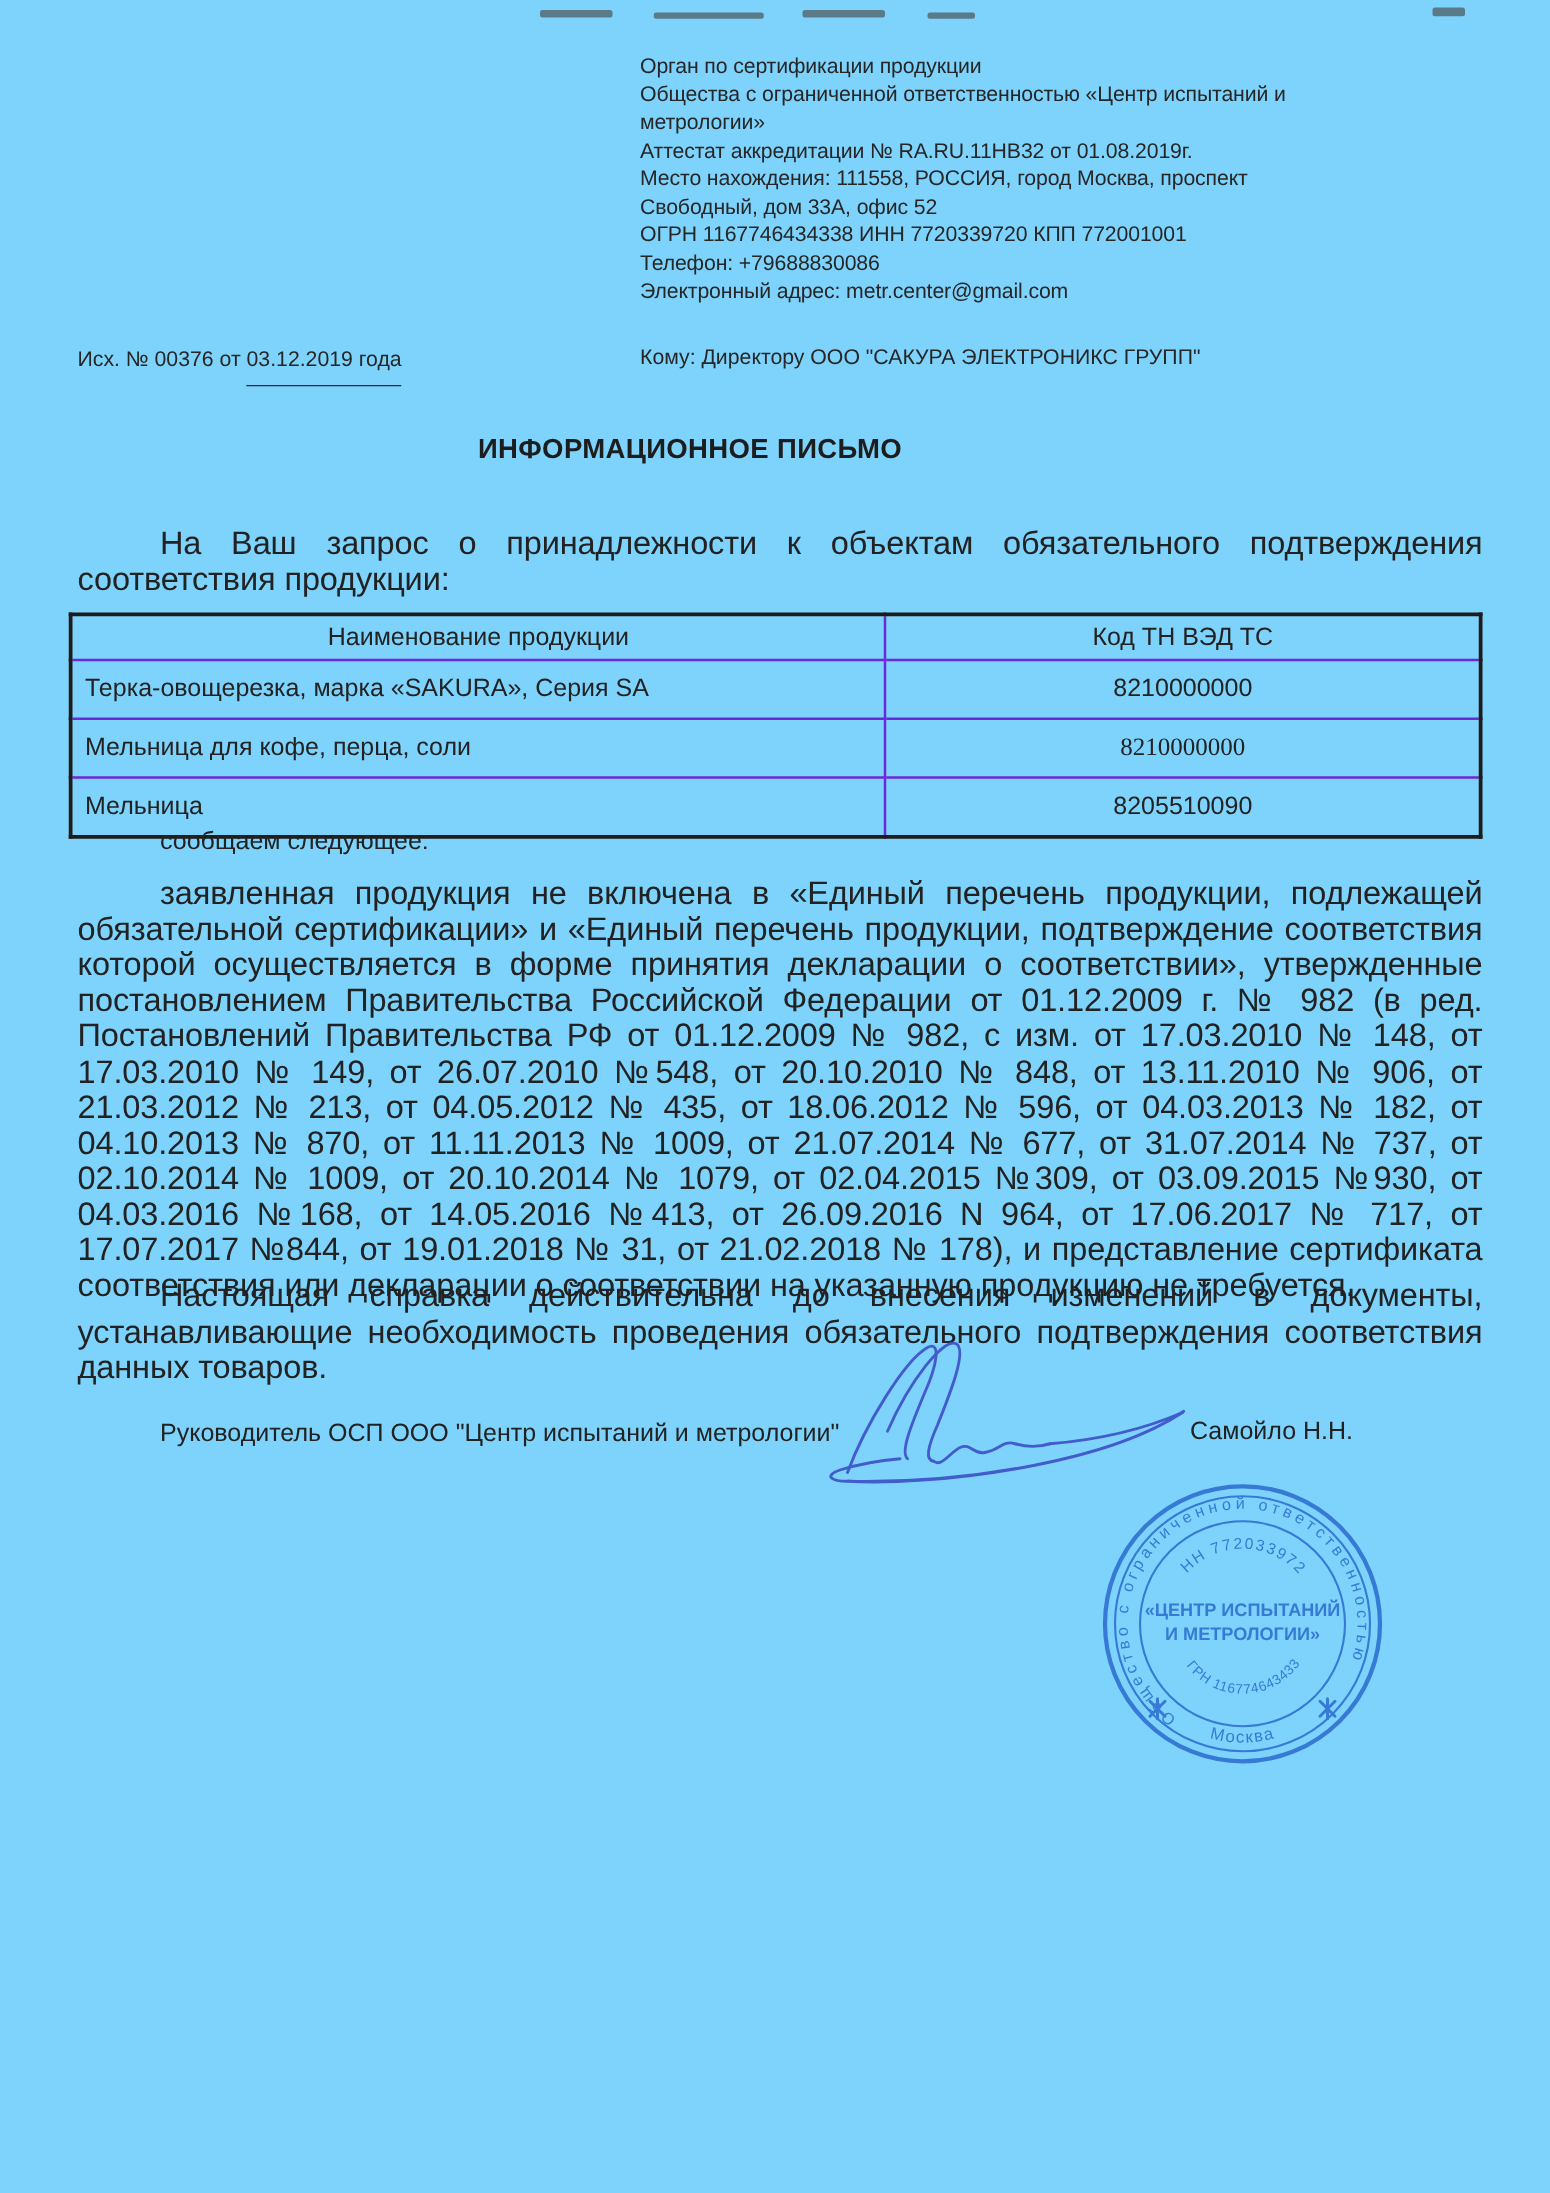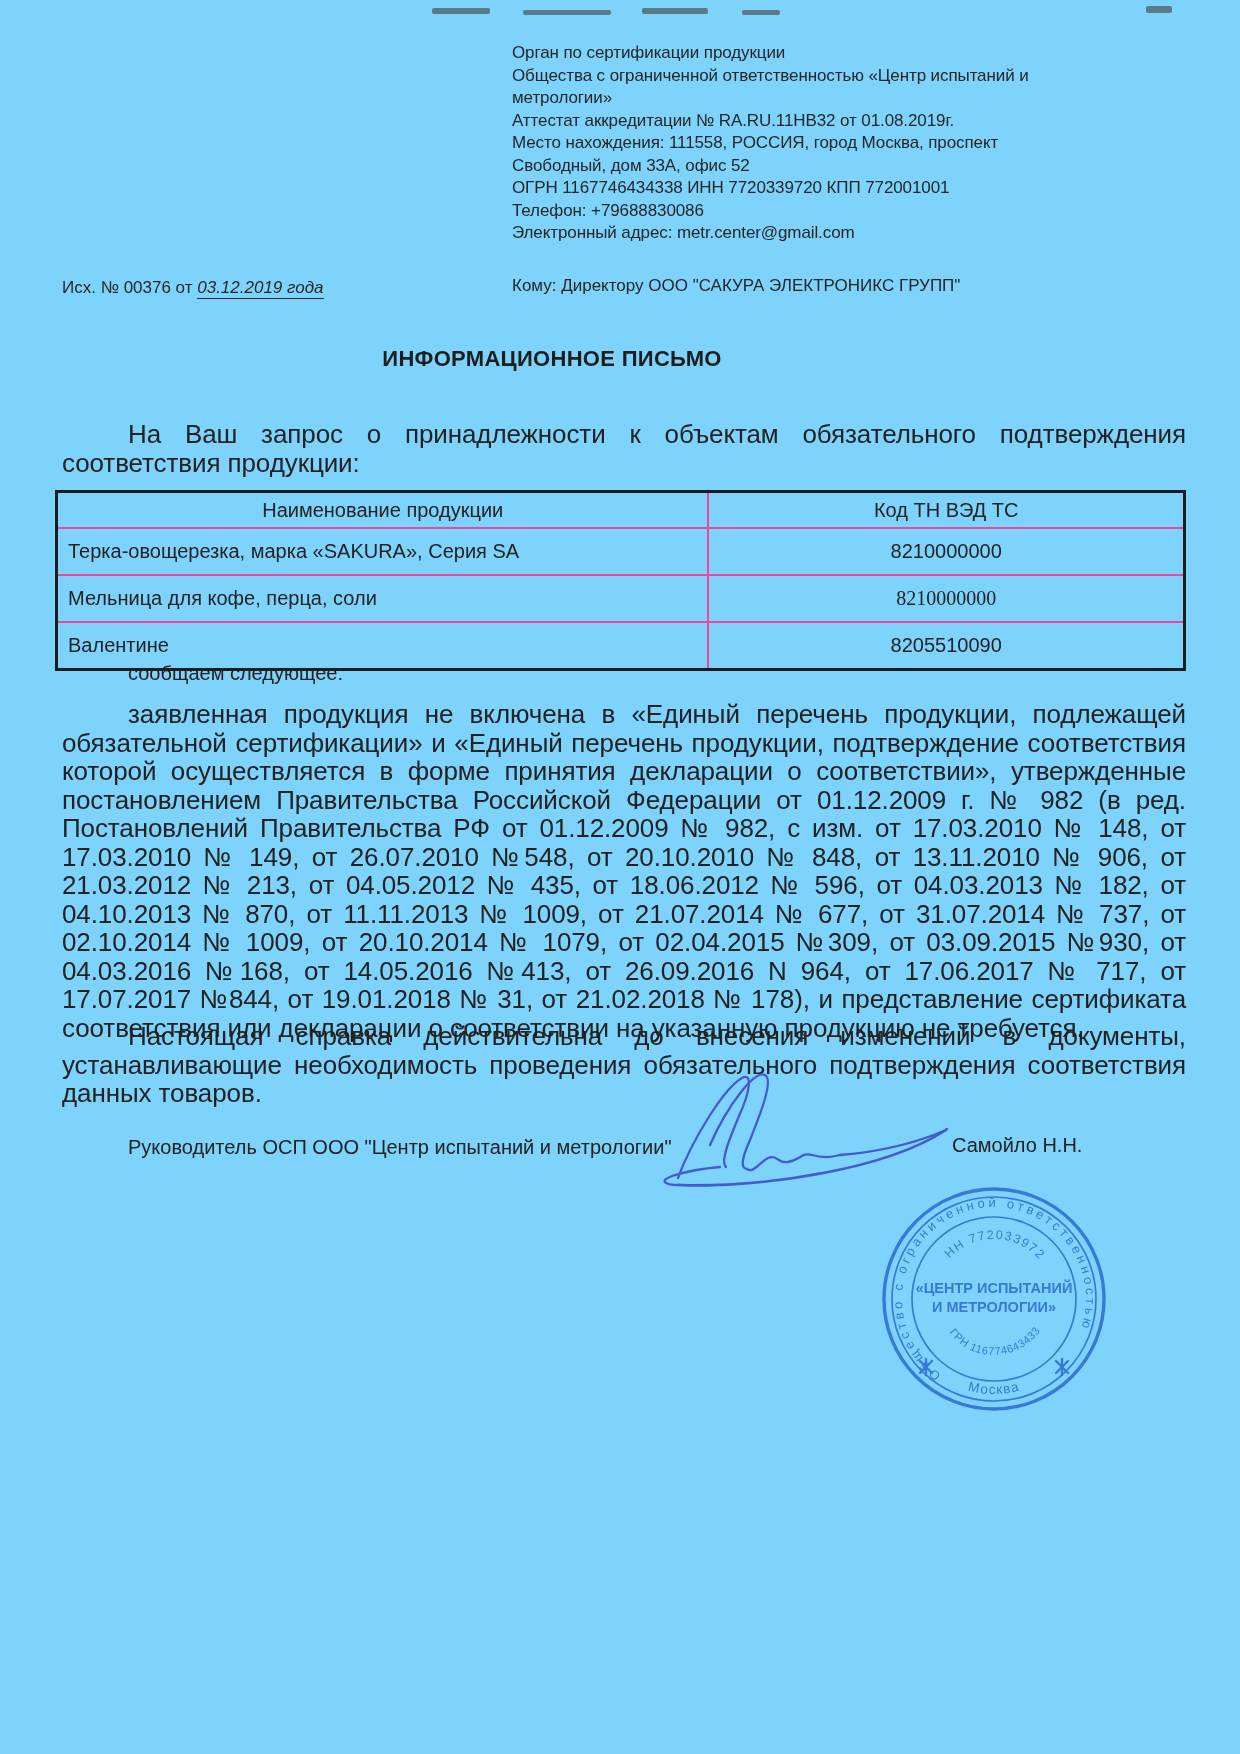--- a/index.html
+++ b/index.html
@@ -14,21 +14,21 @@
   .scan-mark{position:absolute;background:#4a4a4a;opacity:.65;border-radius:2px;}
 
   .org-header{
     position:absolute;left:512px;top:42px;width:560px;
     font-size:17px;line-height:22.5px;color:#262626;letter-spacing:-0.1px;
   }
   .ref-line{
     position:absolute;left:62px;top:278px;
     font-size:17px;color:#262626;
   }
-  .ref-line .u{border-bottom:1.5px solid #2a2a2a;padding-bottom:1px;font-style:italic;}
+  .ref-line .u{border-bottom:1.5px solid #2a2a2a;padding-bottom:11px;}
   .recipient{
     position:absolute;left:512px;top:274px;width:560px;
     font-size:17px;line-height:23px;color:#262626;
   }
   .letter-title{
     position:absolute;left:62px;top:346px;width:980px;
     text-align:center;font-size:22px;font-weight:bold;color:#1d1d1d;
     letter-spacing:.3px;
   }
   .para{
@@ -42,21 +42,21 @@
   .after-table{
     position:absolute;left:128px;top:662px;
     font-size:20px;color:#222;text-align:right;
   }
   table.products{
     position:absolute;left:55px;top:490px;width:1131px;
     border-collapse:collapse;
     font-size:20px;color:#222;
   }
   table.products td,table.products th{
-    border:2px solid #ec4899;
+    border:2px solid #6d28d9;
     font-weight:normal;
     padding:0 10px;
   }
   table.products{border:3px solid #1c1c1c;}
   th.col-name,th.col-code{text-align:center;height:34px;}
   td.cell-name{height:45px;text-align:left;}
   td.cell-code{text-align:center;}
   .serif{font-family:"Liberation Serif","DejaVu Serif",serif;}
 
   .sig-label{
@@ -118,21 +118,21 @@
       </tr>
       <tr>
         <td class="cell-name">Терка-овощерезка, марка «SAKURA», Серия SA</td>
         <td class="cell-code">8210000000</td>
       </tr>
       <tr>
         <td class="cell-name">Мельница для кофе, перца, соли</td>
         <td class="cell-code serif">8210000000</td>
       </tr>
       <tr>
-        <td class="cell-name">Валентине</td>
+        <td class="cell-name">Мельница</td>
         <td class="cell-code">8205510090</td>
       </tr>
     </tbody>
   </table>
 
   <div class="after-table">сообщаем следующее:</div>
 
   <div class="para para-main">заявленная продукция не включена в «Единый перечень продукции, подлежащей обязательной сертификации» и «Единый перечень продукции, подтверждение соответствия которой осуществляется в форме принятия декларации о соответствии», утвержденные постановлением Правительства Российской Федерации от 01.12.2009 г. № 982 (в ред. Постановлений Правительства РФ от 01.12.2009 № 982, с изм. от 17.03.2010 № 148, от 17.03.2010 № 149, от 26.07.2010 №548, от 20.10.2010 № 848, от 13.11.2010 № 906, от 21.03.2012 № 213, от 04.05.2012 № 435, от 18.06.2012 № 596, от 04.03.2013 № 182, от 04.10.2013 № 870, от 11.11.2013 № 1009, от 21.07.2014 № 677, от 31.07.2014 № 737, от 02.10.2014 № 1009, от 20.10.2014 № 1079, от 02.04.2015 №309, от 03.09.2015 №930, от 04.03.2016 №168, от 14.05.2016 №413, от 26.09.2016 N 964, от 17.06.2017 № 717, от 17.07.2017 №844, от 19.01.2018 № 31, от 21.02.2018 № 178), и представление сертификата соответствия или декларации о соответствии на указанную продукцию не требуется.</div>
 
   <div class="para para-validity">Настоящая справка действительна до внесения изменений в документы, устанавливающие необходимость проведения обязательного подтверждения соответствия данных товаров.</div>

